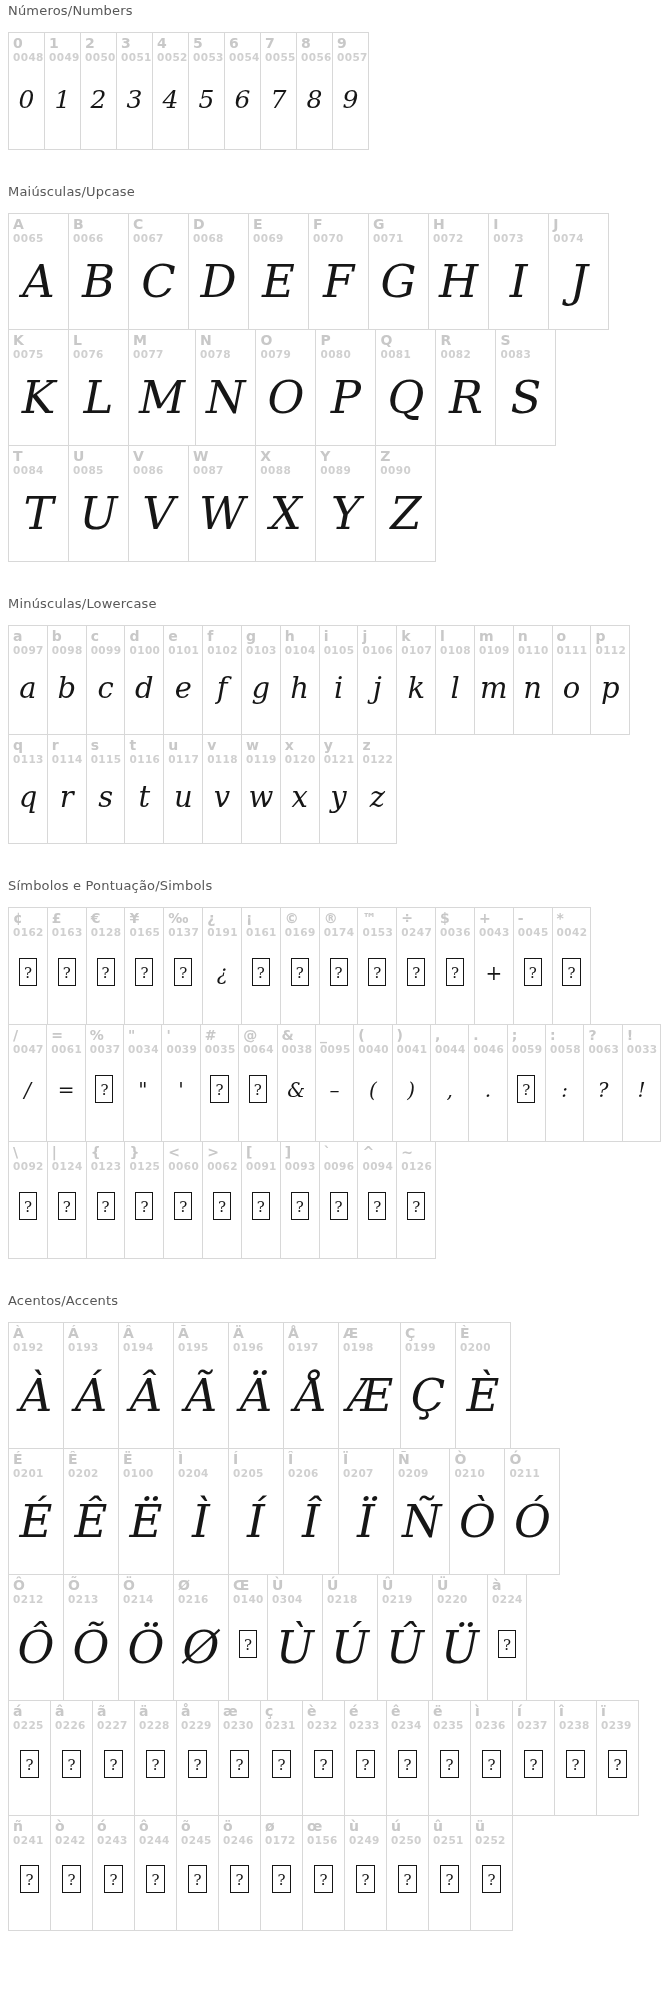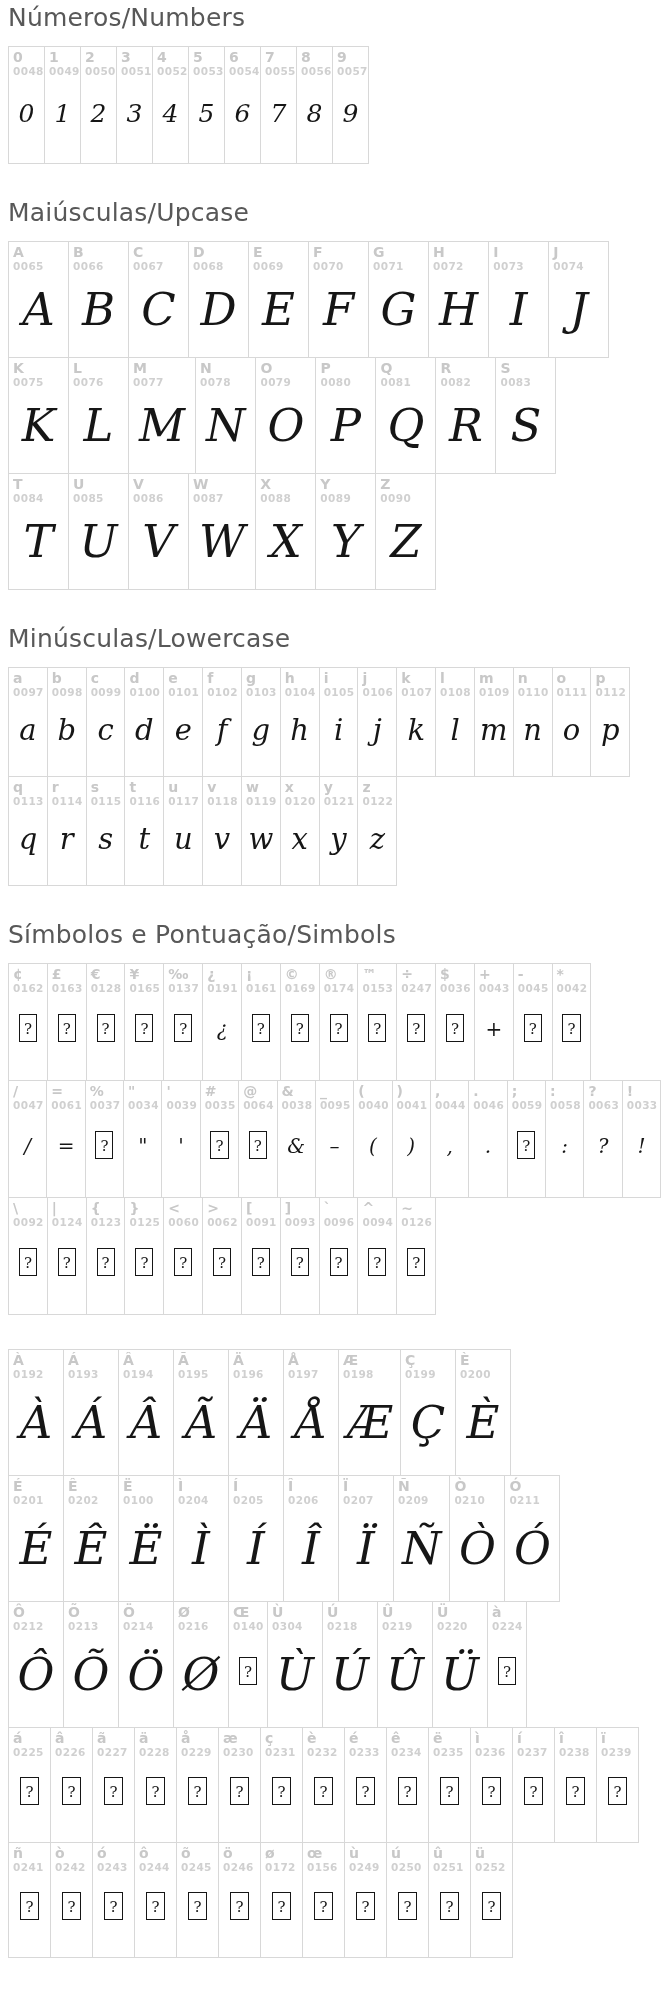--- a/index.html
+++ b/index.html
@@ -1,21 +1,21 @@
 <!DOCTYPE html>
 <html style="--header: #585858; --border: #d8d8d8; --chlab: #c8c8c8; --codelab: #d0d0d0; --glyph: #161616; --bg: #ffffff;"><head>
 <meta charset="utf-8">
 <style>
   :root{
     --header:#585858; --border:#d8d8d8; --chlab:#c8c8c8; --codelab:#d0d0d0; --glyph:#161616; --bg:#ffffff;
   }
   html,body{margin:0;padding:0;background:var(--bg);}
   body{width:661px;box-sizing:border-box;padding:3px 0 6px 8px;font-family:"DejaVu Sans",sans-serif;}
   .sec{margin-bottom:34px;}
-  .sec-title{font-size:25px;font-weight:400;color:var(--header);margin:0 0 14px 0;letter-spacing:.2px;
+  .sec-title{font-size:13px;font-weight:400;color:var(--header);margin:0 0 14px 0;letter-spacing:.2px;
              font-family:"DejaVu Sans",sans-serif;}
   .grid{display:block;}
   .row{display:flex;align-items:stretch;}
   .row + .row{margin-top:-1px;}
   .cell{background:#fff;border:1px solid var(--border);box-sizing:border-box;display:flex;flex-direction:column;}
   .cell + .cell{margin-left:-1px;}
   .cell-head{padding:3px 3px 0 4px;line-height:1.12;}
   .ch{display:block;font-weight:700;font-size:14px;color:var(--chlab);}
   .code{display:block;font-weight:700;font-size:10.5px;color:var(--codelab);letter-spacing:.4px;}
   .glyph{flex:1;display:flex;align-items:center;justify-content:center;
@@ -859,20 +859,21 @@
               <span class="code">0126</span>
             </div>
             <div class="glyph">
               <span class="tofu">?</span>
             </div>
           </div>
         </div>
       </div>
     </section>
     <section class="sec">
+      <h2 class="sec-title">Acentos/Accents</h2>
       <div class="grid">
         <div class="row row-acl">
           <div class="cell">
             <div class="cell-head">
               <span class="ch">À</span>
               <span class="code">0192</span>
             </div>
             <div class="glyph">À</div>
           </div>
           <div class="cell">

